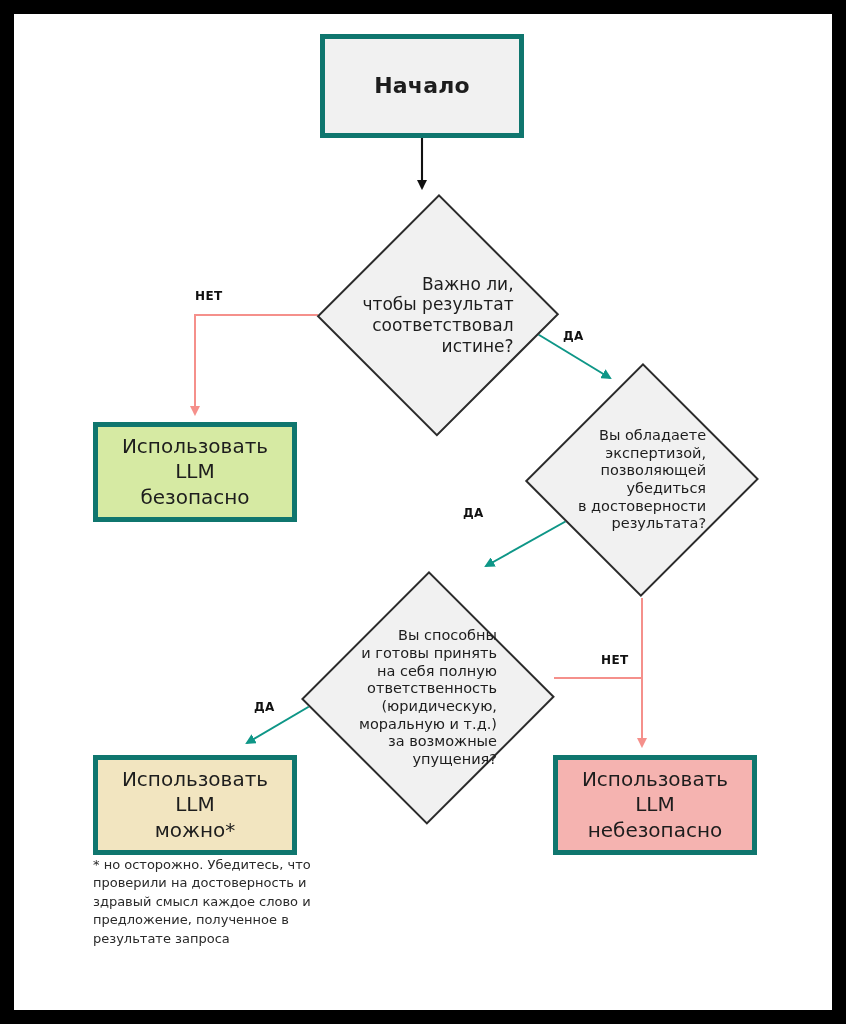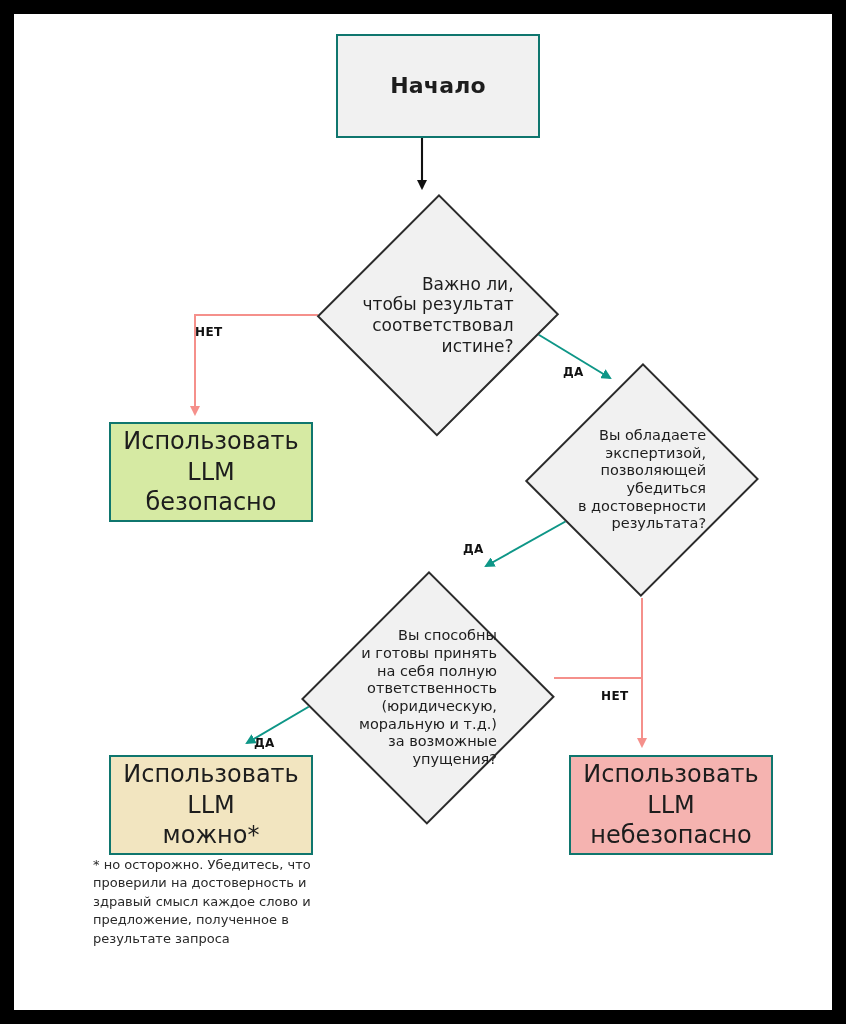--- a/index.html
+++ b/index.html
@@ -33,22 +33,21 @@
   
   .node {
     position: absolute;
     display: flex;
     align-items: center;
     justify-content: center;
     text-align: center;
     z-index: 3;
   }
   .rect {
-    border: 2px solid #0f766e;
-    margin-left: 16px;
+    border: 5px solid #0f766e;
   }
   .rect .label {
     line-height: 1.28;
     color: #1d1d1d;
   }
   .start {
     left: 306px; top: 20px;
     width: 204px; height: 104px;
     background: #f1f1f1;
   }
@@ -66,21 +65,21 @@
     left: 79px; top: 741px;
     width: 204px; height: 100px;
     background: #f2e5c0;
   }
   .unsafe {
     left: 539px; top: 741px;
     width: 204px; height: 100px;
     background: #f5b3b0;
   }
   .safe .label, .maybe .label, .unsafe .label {
-    font-size: 24px;
+    font-size: 20px;
   }
 
   
   .diamond {
     position: absolute;
     z-index: 3;
   }
   .diamond .shape {
     position: absolute;
     left: 50%; top: 50%;
@@ -110,21 +109,20 @@
   #d3 .dlabel { font-size: 14.5px; }
 
   
   .edge-label {
     position: absolute;
     font-size: 12px;
     font-weight: bold;
     color: #111;
     letter-spacing: .4px;
     z-index: 4;
-    margin-top: 36px;
   }
   #lbl-no1 { left: 181px; top: 275px; }
   #lbl-yes1 { left: 549px; top: 315px; }
   #lbl-yes2 { left: 449px; top: 492px; }
   #lbl-no2 { left: 587px; top: 639px; }
   #lbl-yes3 { left: 240px; top: 686px; }
 
   
   .footnote {
     position: absolute;

